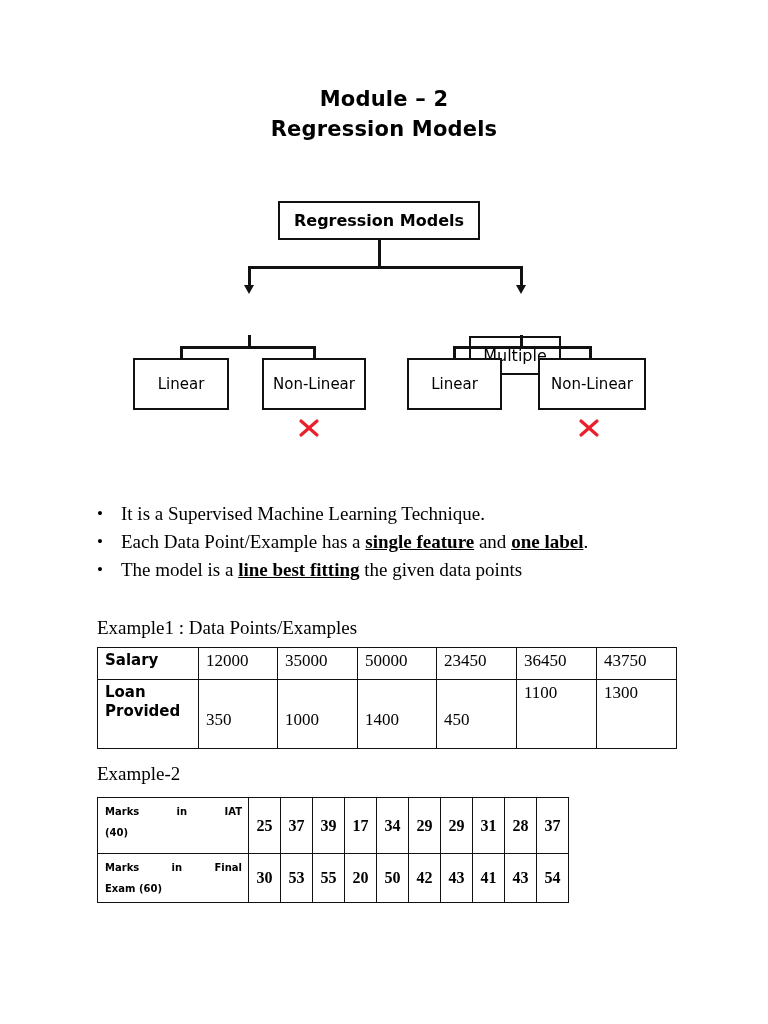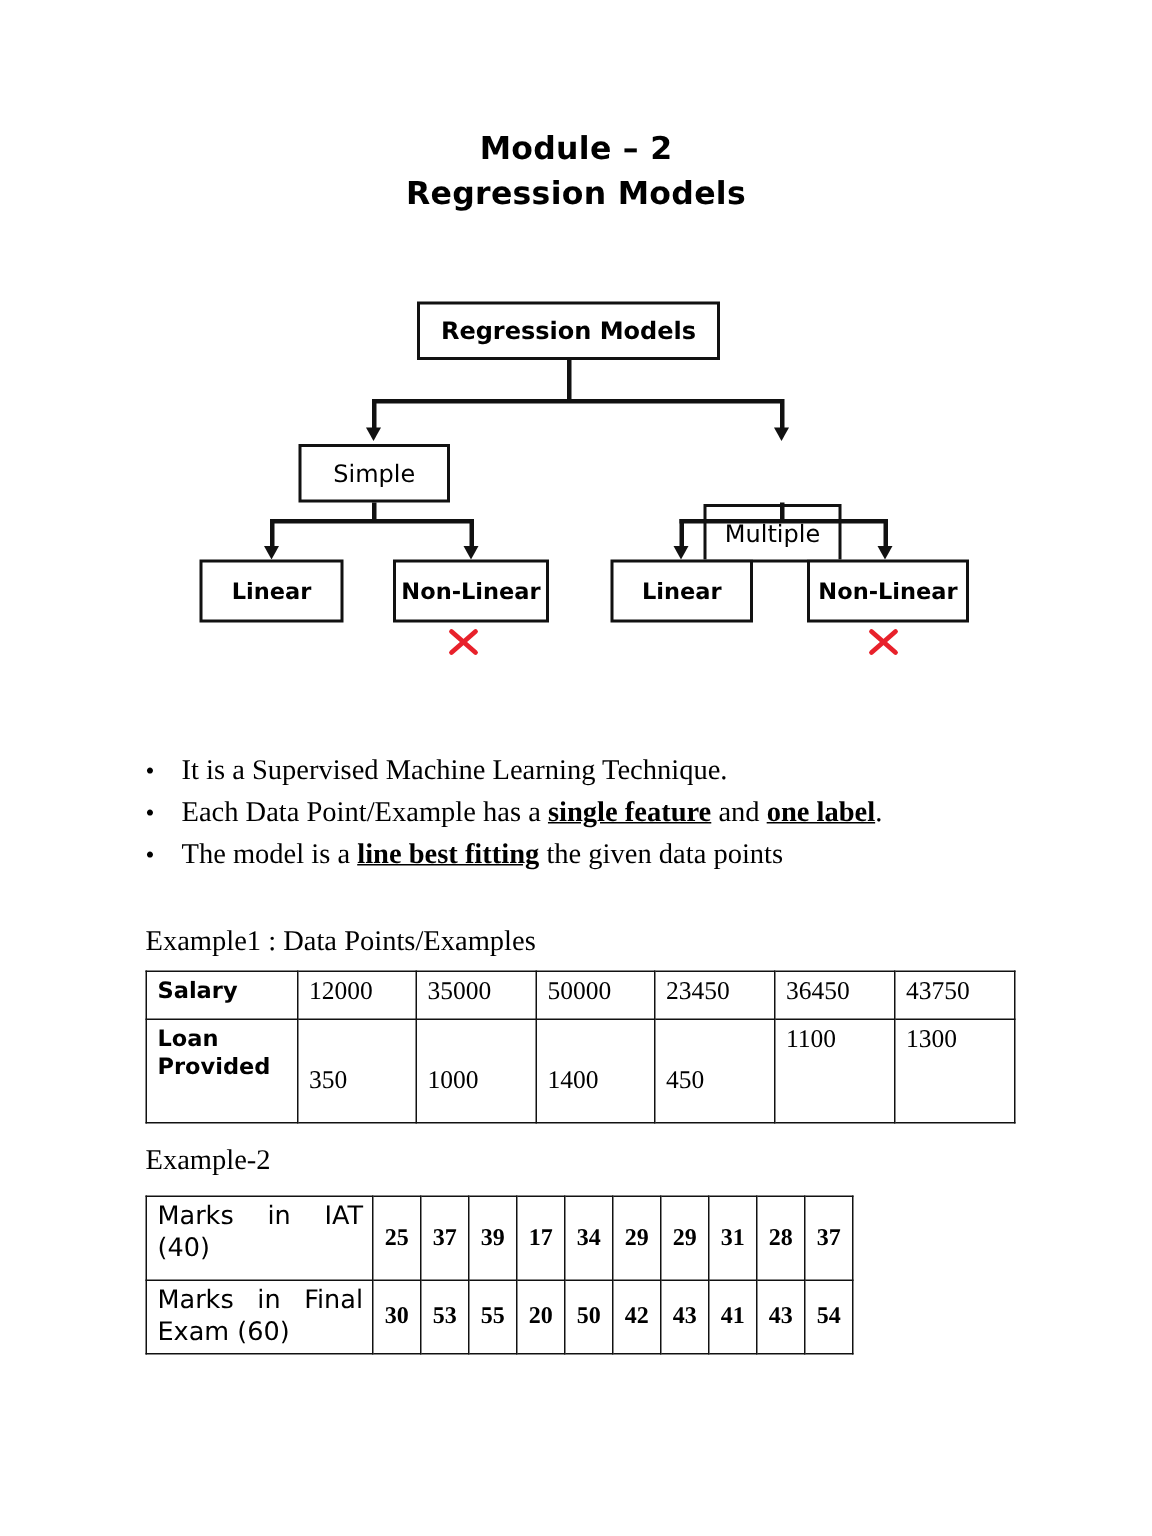--- a/index.html
+++ b/index.html
@@ -64,22 +64,22 @@
     left: 278px; top: 11px; width: 202px; height: 39px;
     font-size: 16px; font-weight: bold;
   }
   .node-l2 {
     top: 106px; width: 101px; height: 39px;
     font-size: 16px; font-weight: normal;
   }
   .node-simple   { left: 199px; }
   .node-multiple { left: 469px; width: 92px; margin-top: 40px; }
   .node-l3 {
-    top: 183px; height: 42px;
-    font-size: 15px; font-weight: bold;
+    top: 168px; height: 52px;
+    font-size: 15px; font-weight: normal;
   }
   .node-lin-1 { left: 133px; width: 96px; }
   .node-nlin-1{ left: 262px; width: 104px; }
   .node-lin-2 { left: 407px; width: 95px; }
   .node-nlin-2{ left: 538px; width: 108px; }
 
   .conn { position: absolute; background: #111; }
   .conn-v { width: 2.5px; }
   .conn-h { height: 2.5px; }
 
@@ -172,22 +172,22 @@
     padding: 2px 0 2px 7px;
   }
   .tbl-salary .val-bottom { vertical-align: bottom; padding-bottom: 18px; }
   .tbl-salary .val-top    { vertical-align: top;    padding-top: 3px; }
   .tbl-salary .row-h1 td { height: 25px; }
   .tbl-salary .row-h2 td { height: 48px; }
 
   .tbl-marks { left: 97px; top: 797px; width: 471px; }
   .tbl-marks .hdr {
     font-family: "DejaVu Sans", sans-serif;
-    font-weight: normal;
-    font-size: 17px;
+    font-weight: bold;
+    font-size: 10px;
     line-height: 21px;
     padding: 3px 6px 3px 7px;
     vertical-align: top;
     text-align: justify;
     text-align-last: justify;
   }
   .tbl-marks .hdr span.lastline {
     display: block;
     text-align: left;
     text-align-last: left;
@@ -218,23 +218,20 @@
       <span>Regression Models</span>
     </div>
 
     <div class="conn conn-v" style="left:378px; top:50px; height:28px;"></div>
     <div class="conn conn-h" style="left:249px; top:76px; width:272px;"></div>
     <div class="conn conn-v" style="left:248px; top:76px; height:20px;"></div>
     <div class="conn conn-v" style="left:520px; top:76px; height:20px;"></div>
     <div class="arrowhead" style="left:244px; top:95px;"></div>
     <div class="arrowhead" style="left:516px; top:95px;"></div>
 
-    <div class="node node-l2 node-simple">
-      <span>Simple</span>
-    </div>
     <div class="node node-l2 node-multiple">
       <span>Multiple</span>
     </div>
 
     <div class="conn conn-v" style="left:248px; top:145px; height:13px;"></div>
     <div class="conn conn-h" style="left:180px; top:156px; width:135px;"></div>
     <div class="conn conn-v" style="left:180px; top:156px; height:19px;"></div>
     <div class="conn conn-v" style="left:313px; top:156px; height:19px;"></div>
     <div class="arrowhead" style="left:176px; top:174px;"></div>
     <div class="arrowhead" style="left:309px; top:174px;"></div>

